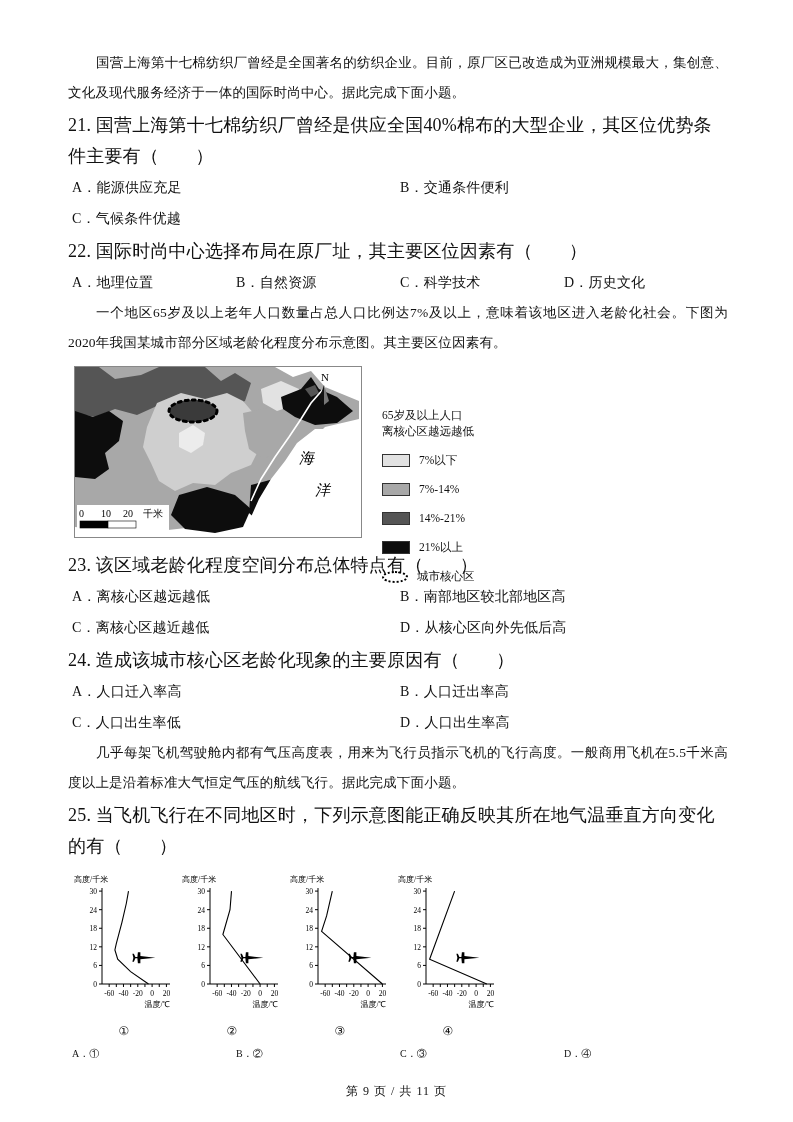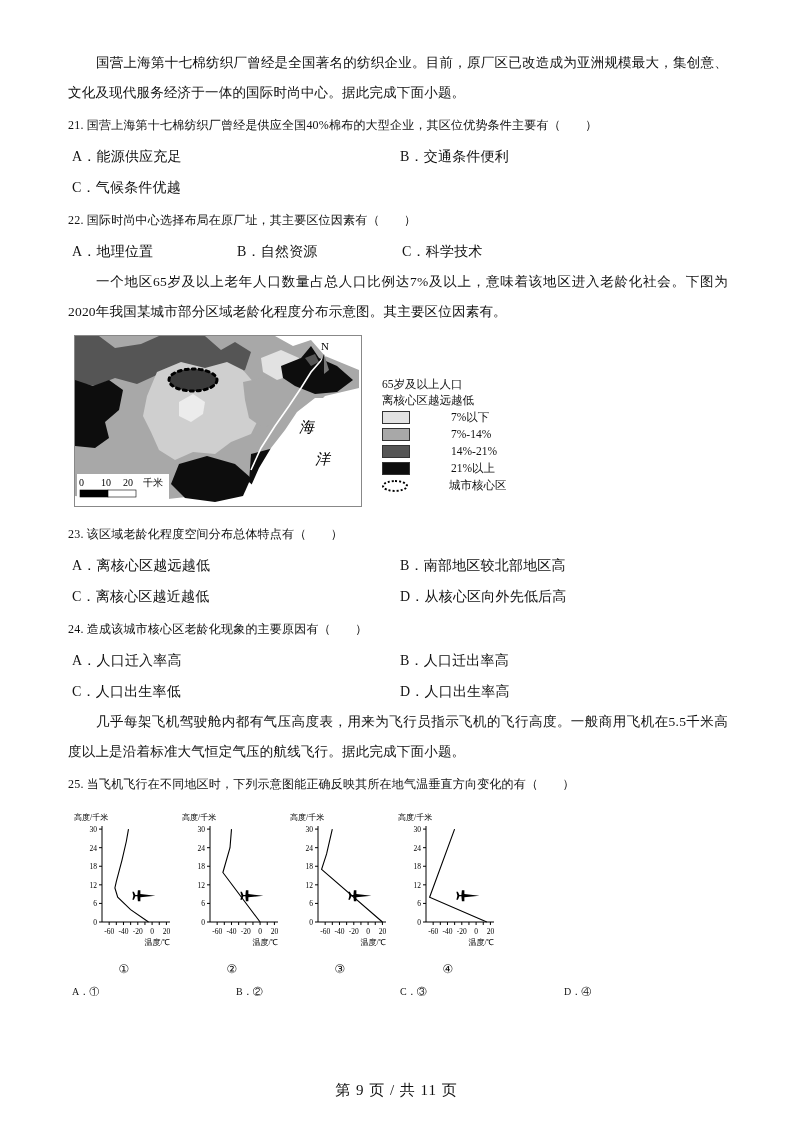--- a/index.html
+++ b/index.html
@@ -23,21 +23,21 @@
     width:660px;
   }
   .para{
     font-size:13.5px;
     line-height:30px;
     text-indent:28px;
     text-align:justify;
     letter-spacing:.2px;
   }
   .qline{
-    font-size:12px;
+    font-size:18px;
     line-height:31px;
     letter-spacing:.2px;
     margin-top:2px;
   }
   .opts{
     display:flex;
     font-size:14px;
     line-height:31px;
     letter-spacing:.2px;
   }
@@ -57,21 +57,21 @@
     overflow:hidden;
   }
   .mapsvg{display:block;}
   .legend{
     position:absolute;left:314px;top:42px;
     width:210px;
     font-size:11.5px;
     line-height:15px;
   }
   .legend .ltitle{font-size:11.5px;line-height:15.5px;white-space:nowrap;}
-  .legrow{display:flex;align-items:center;margin-top:2px;gap:32px;}
+  .legrow{display:flex;align-items:center;margin-top:14px;}
   .swatch{
     width:26px;height:11px;
     border:1px solid #333;
     margin-right:9px;
     flex:none;
   }
   .sw1{background:#e2e2e2;}
   .sw2{background:#a8a8a8;}
   .sw3{background:#555555;}
   .sw4{background:#0d0d0d;}
@@ -90,21 +90,21 @@
     padding-left:4px;
   }
   .chartcell{width:104px;margin-right:4px;text-align:center;}
   .cnum{font-size:12px;margin-top:-2px;}
 
   .footer{
     position:absolute;
     left:0;bottom:22px;
     width:793px;
     text-align:center;
-    font-size:15px;
+    font-size:12px;
     letter-spacing:1px;
   }
   .ans{
     display:flex;font-size:10px;line-height:30px;margin-top:0;
   }
   .ans > div{width:25%;}
   .ans > div:first-child{padding-left:4px;}
 </style>
 </head>
 <body>
@@ -127,20 +127,21 @@
     </div>
 
     <div class="qline">
       <span class="num">22.</span>
       <span>国际时尚中心选择布局在原厂址，其主要区位因素有（　　）</span>
     </div>
     <div class="opts four">
       <div>A．地理位置</div>
       <div>B．自然资源</div>
       <div>C．科学技术</div>
+      <div>D．历史文化</div>
     </div>
 
     <div class="para">一个地区65岁及以上老年人口数量占总人口比例达7%及以上，意味着该地区进入老龄化社会。下图为2020年我国某城市部分区域老龄化程度分布示意图。其主要区位因素有。</div>
 
     <div class="figwrap">
       <div class="mapbox">
         <svg class="mapsvg" width="284" height="168" viewBox="0 0 284 168">
           <rect x="0" y="0" width="284" height="168" fill="#ffffff"></rect>
 
           <path d="M0,0 L200,0 L218,10 L236,4 L250,20 L284,34 L284,52 L250,60 L232,78 L214,96 L198,120 L176,140 L150,152 L120,160 L84,164 L40,164 L0,160 Z" fill="#a8a8a8"></path>

